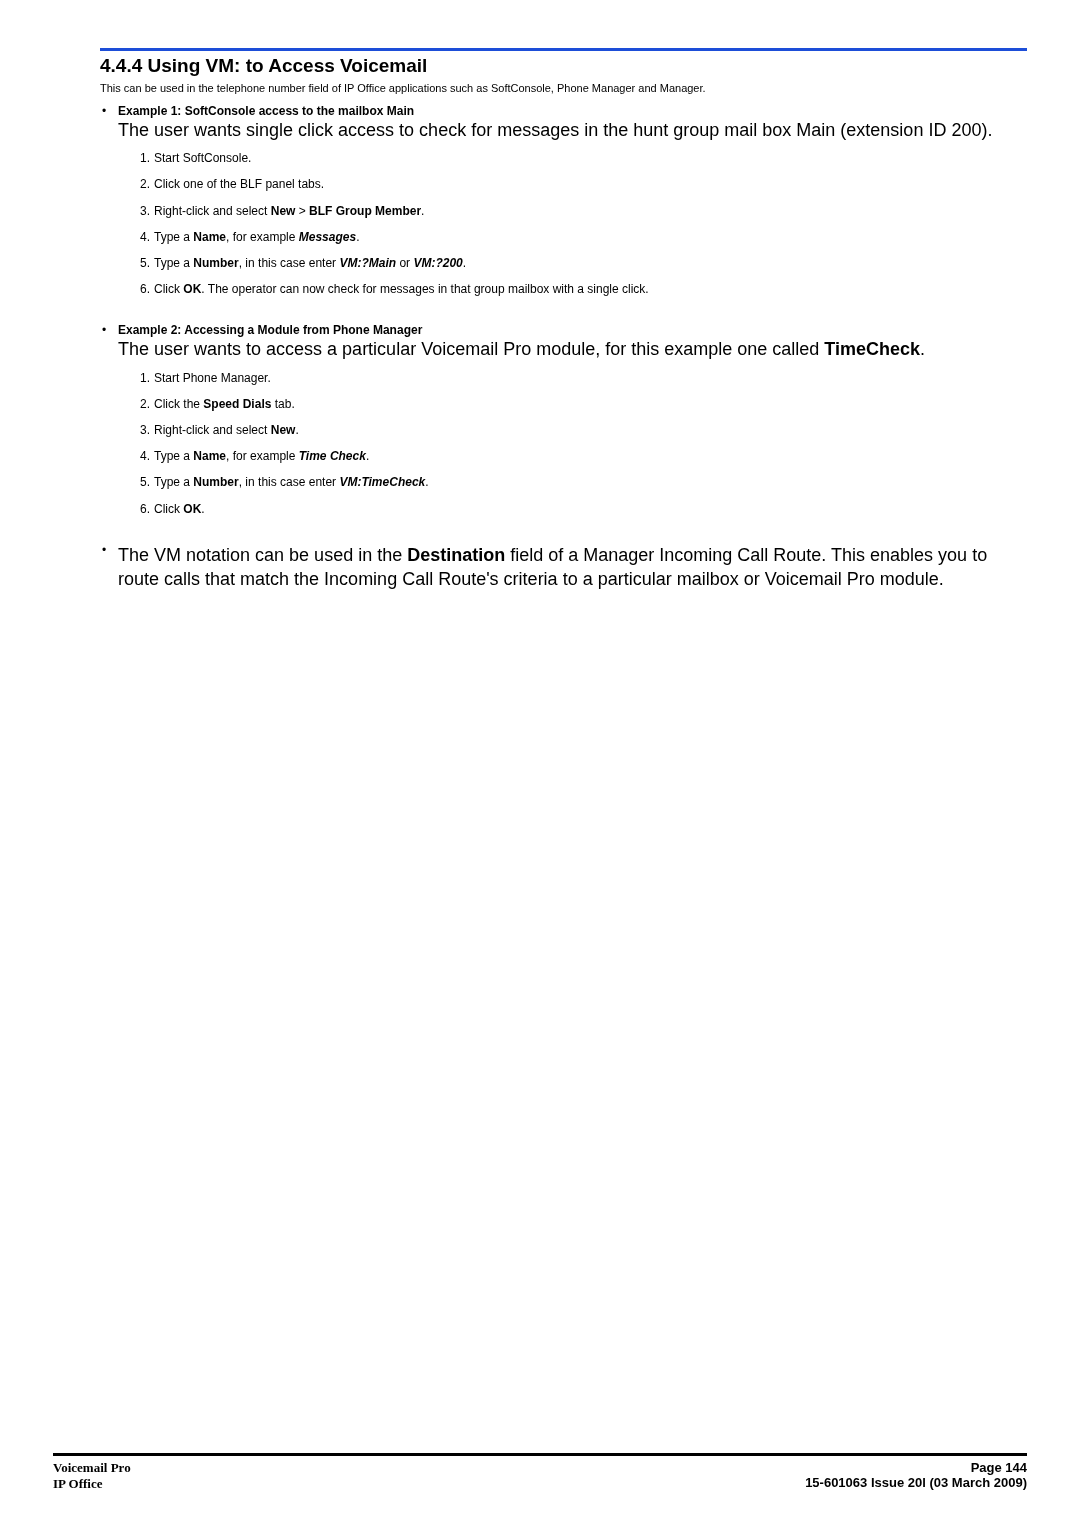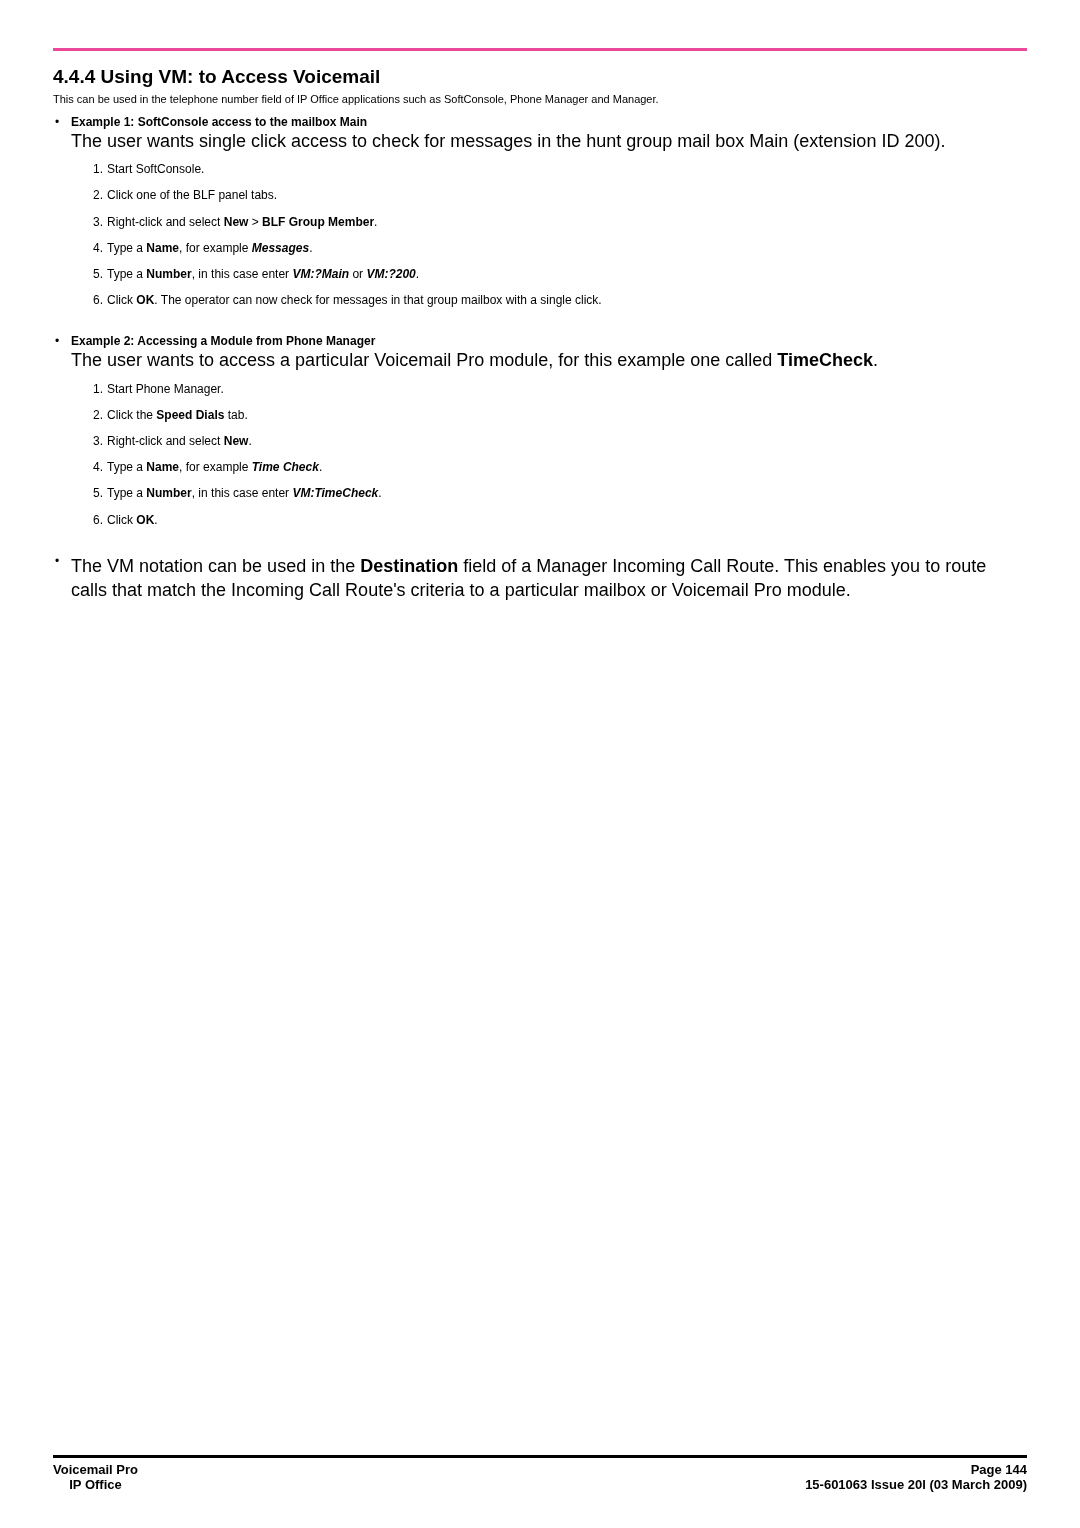--- a/index.html
+++ b/index.html
@@ -11,22 +11,23 @@
     font-family: Verdana, Geneva, sans-serif;
     font-size: 12px;
     color: #000;
     background: #fff;
     width: 1080px;
     height: 1528px;
     position: relative;
     padding: 48px 53px 0 53px;
   }
   .content {
-    border-top: 3px solid #ec4899;
-    padding-top: 15px;
+    border-top: 3px solid #1d4ed8;
+    padding-top: 4px;
+    margin-left: 47px;
   }
   h1 {
     font-family: Arial, Helvetica, sans-serif;
     font-size: 19px;
     font-weight: bold;
     margin-bottom: 4px;
   }
   p.intro {
     font-size: 12px;
     line-height: 1.35;
@@ -92,21 +93,21 @@
     right: 53px;
     bottom: 36px;
     border-top: 3px solid #000;
     padding-top: 4px;
     display: flex;
     justify-content: space-between;
     font-family: Arial, Helvetica, sans-serif;
     font-size: 13px;
     font-weight: bold;
   }
-  .footer .left { text-align: center; }
+  .footer .left { text-align: left; font-family: Liberation Serif, serif; }
   .footer .right { text-align: right; }
 </style>
 </head>
 <body>
 
 <div class="content">
   <h1>4.4.4 Using VM: to Access Voicemail</h1>
 
 
   <p class="intro2">This can be used in the telephone number field of IP Office applications such as SoftConsole, Phone Manager and Manager.</p>

